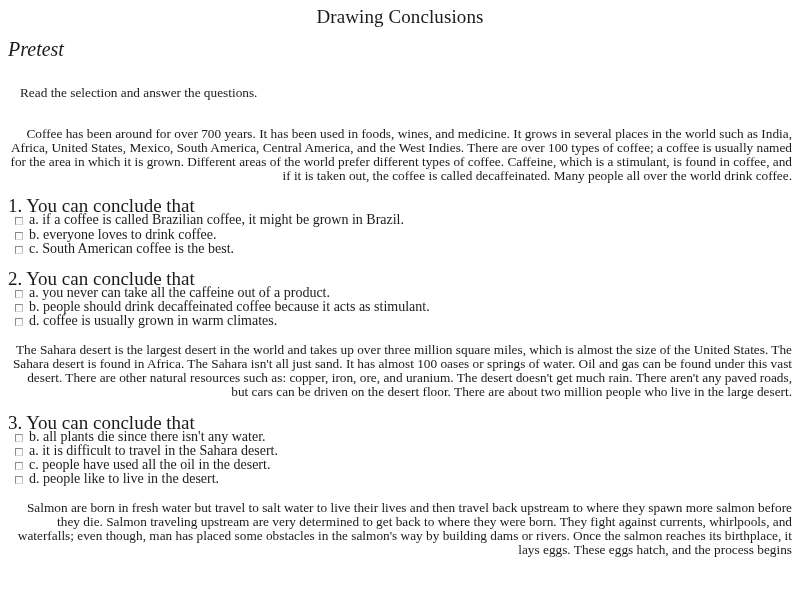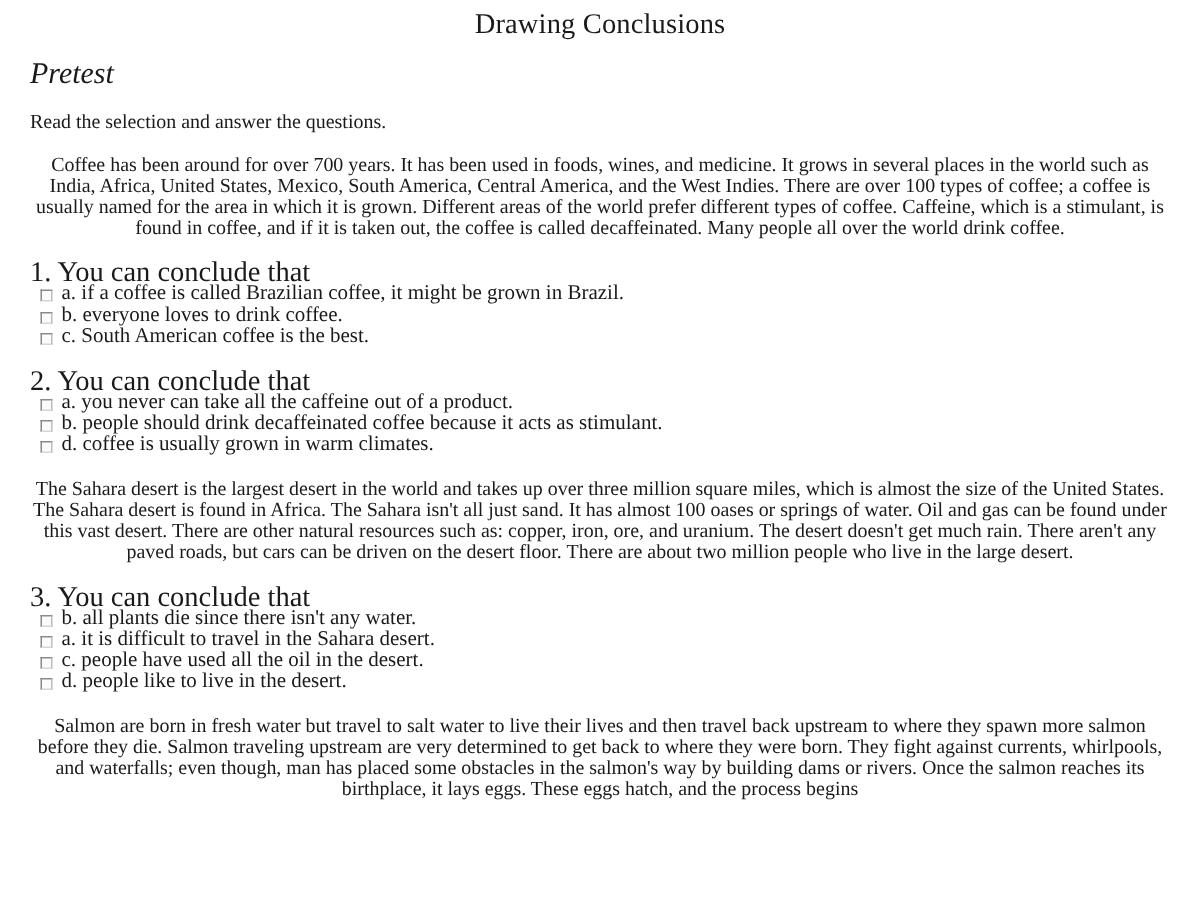--- a/index.html
+++ b/index.html
@@ -11,21 +11,21 @@
     width: 800px;
     height: 600px;
     overflow: hidden;
     font-family: "Liberation Serif", "DejaVu Serif", serif;
     color: #1a1a1a;
   }
   .page {
     width: 800px;
     height: 600px;
     box-sizing: border-box;
-    padding: 0 20px;
+    padding: 0 8px;
     position: relative;
   }
   .doc-title {
     text-align: center;
     font-size: 19px;
     font-weight: normal;
     margin: 0;
     padding-top: 6px;
     line-height: 22px;
     letter-spacing: 0.1px;
@@ -34,29 +34,29 @@
     font-size: 20px;
     font-weight: normal;
     margin: 0;
     padding-top: 13px;
     line-height: 16px;
     font-style: italic;
   }
   .instruction {
     font-size: 13.3px;
     line-height: 14px;
-    margin: 0;
+    margin: 12px;
     padding-top: 17px;
   }
   .passage {
     font-size: 13.3px;
     line-height: 14.1px;
     margin: 0;
     padding-top: 15px;
-    text-align: center;
+    text-align: right;
   }
   .question-block {
     padding-top: 16px;
   }
   .question-stem {
     font-size: 19px;
     line-height: 14.1px;
     margin: 0;
   }
   .option-row {

